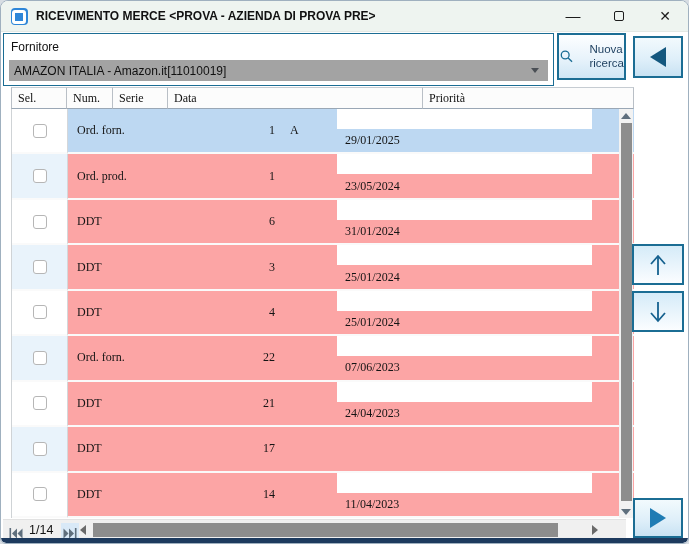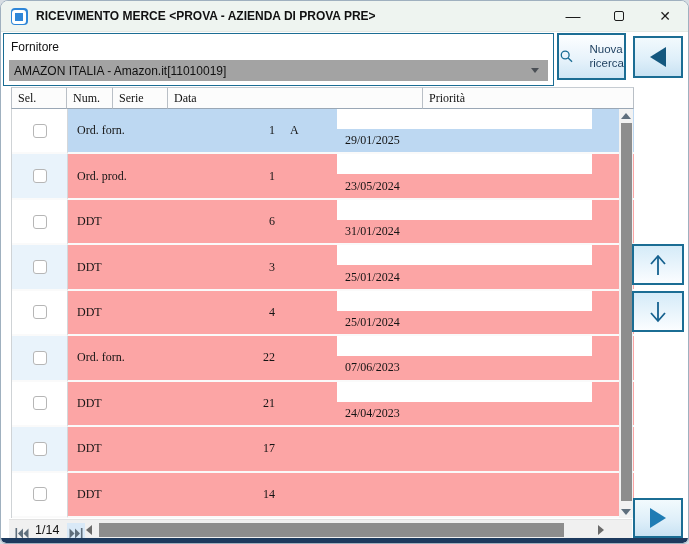--- a/index.html
+++ b/index.html
@@ -53,21 +53,21 @@
   .c-data { width:255px; padding-left:8px;margin-top:20px; }
   .c-prio { flex:1; }
   .row.selected .cell:not(.c-sel) { background:#bdd8f2; }
   .checkbox { width:14px; height:14px; border:1px solid #b6b6b6; border-radius:3px; background:#fff; }
   
   .vscroll { position:absolute; top:0; right:1px; width:14px; height:409px; background:#f2f2f2; }
   .vs-up { position:absolute; top:4px; left:2px; width:0; height:0; border-left:5px solid transparent; border-right:5px solid transparent; border-bottom:6px solid #5f6f7d; }
   .vs-thumb { position:absolute; top:14px; left:1.5px; width:11px; height:378px; background:#8d8d8d; }
   .vs-down { position:absolute; bottom:3px; left:2px; width:0; height:0; border-left:5px solid transparent; border-right:5px solid transparent; border-top:6px solid #5f6f7d; }
   
-  .hbar { position:absolute; left:2px; top:518px; width:623px; height:21px; background:#f0f0f0; border-top:1px solid #e2e2e2;margin-left:6px; }
+  .hbar { position:absolute; left:2px; top:518px; width:623px; height:21px; background:#f0f0f0; border-top:1px solid #e2e2e2; }
   .pager-first { position:absolute; left:6px; top:5px; cursor:pointer; }
   .page-label { position:absolute; left:26px; top:3px; font-size:12.5px; color:#111; }
   .pager-last { position:absolute; left:58px; top:3px; background:#d9e9f7; padding:2px 2px 1px 2px; cursor:pointer; }
   .h-larrow { position:absolute; left:77px; top:5px; width:0; height:0; border-top:5px solid transparent; border-bottom:5px solid transparent; border-right:6px solid #6a6a6a; cursor:pointer; }
   .h-track { position:absolute; left:86px; top:0; width:522px; height:21px; background:#f0f0f0; }
   .h-thumb { position:absolute; left:4px; top:3px; width:465px; height:14px; background:#8d8d8d; cursor:grab; }
   .h-rarrow { position:absolute; left:503px; top:5px; width:0; height:0; border-top:5px solid transparent; border-bottom:5px solid transparent; border-left:6px solid #6a6a6a; cursor:pointer; }
   
   .bottom-edge { position:absolute; left:0; right:0; bottom:0; height:5px; background:#1d3a5e; border-radius:0 0 5px 5px; }
 </style>
@@ -201,20 +201,21 @@
         <div class="cell c-serie"></div>
         <div class="cell c-prio"></div>
       </div>
         <div class="row">
         <div class="cell c-sel">
             <span class="checkbox"></span>
           </div>
         <div class="cell c-tipo">DDT</div>
         <div class="cell c-num">14</div>
         <div class="cell c-serie"></div>
+        <div class="cell c-data">11/04/2023</div>
         <div class="cell c-prio"></div>
       </div>
         <div class="vscroll">
         <span class="vs-up"></span>
         <span class="vs-thumb"></span>
         <span class="vs-down"></span>
       </div>
     </div>
   </div>
 

